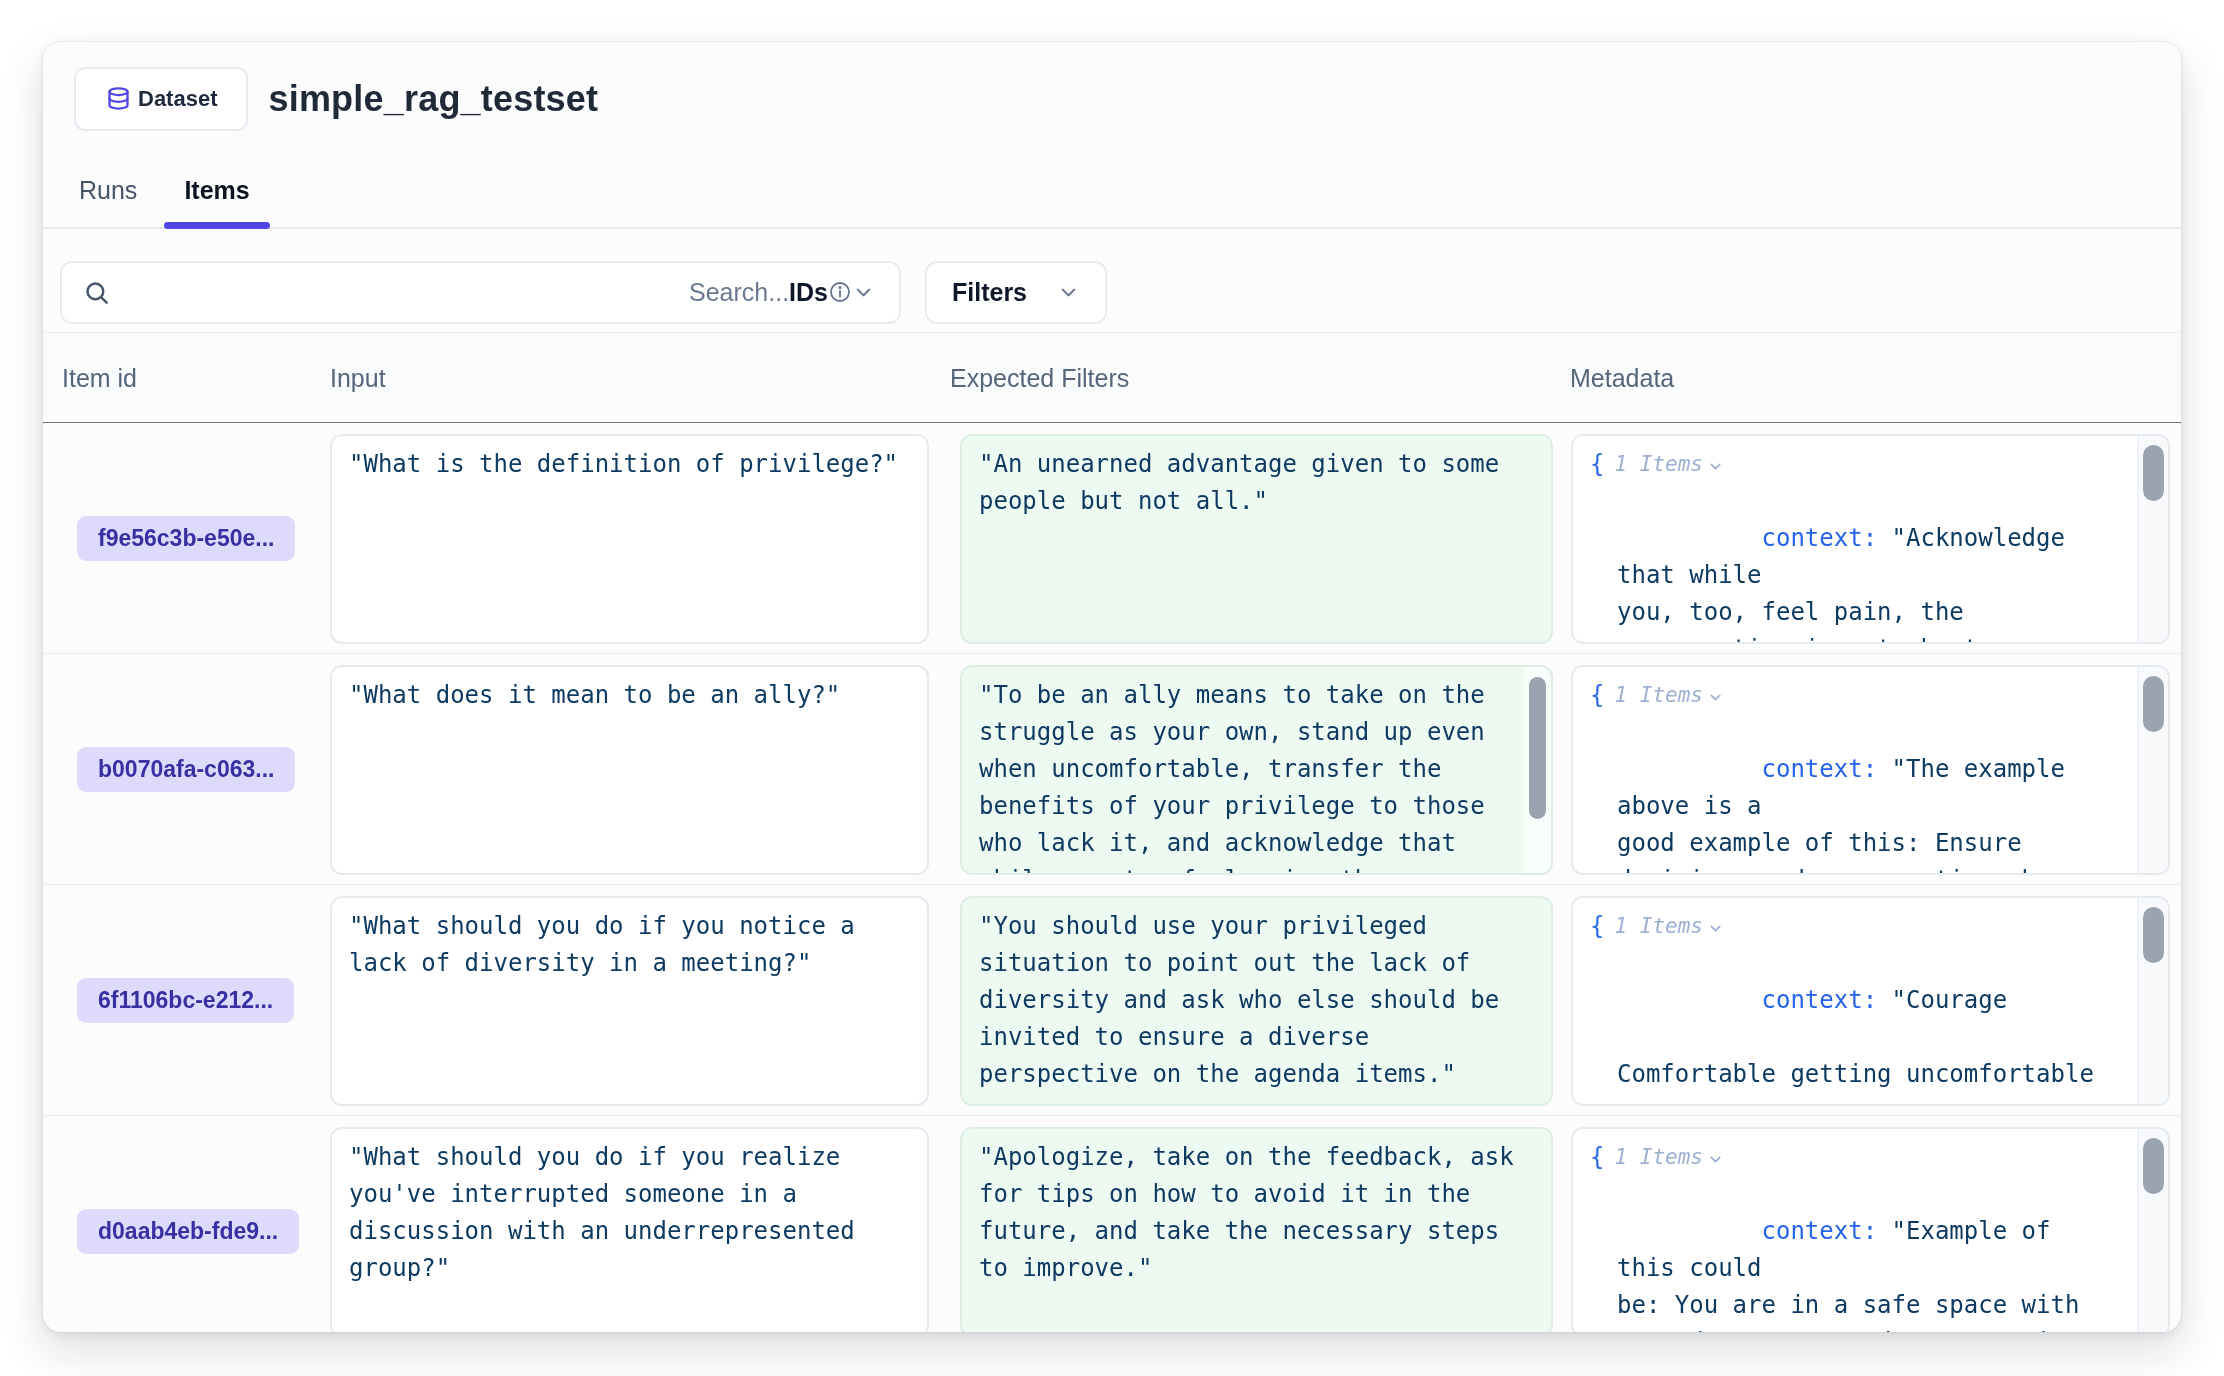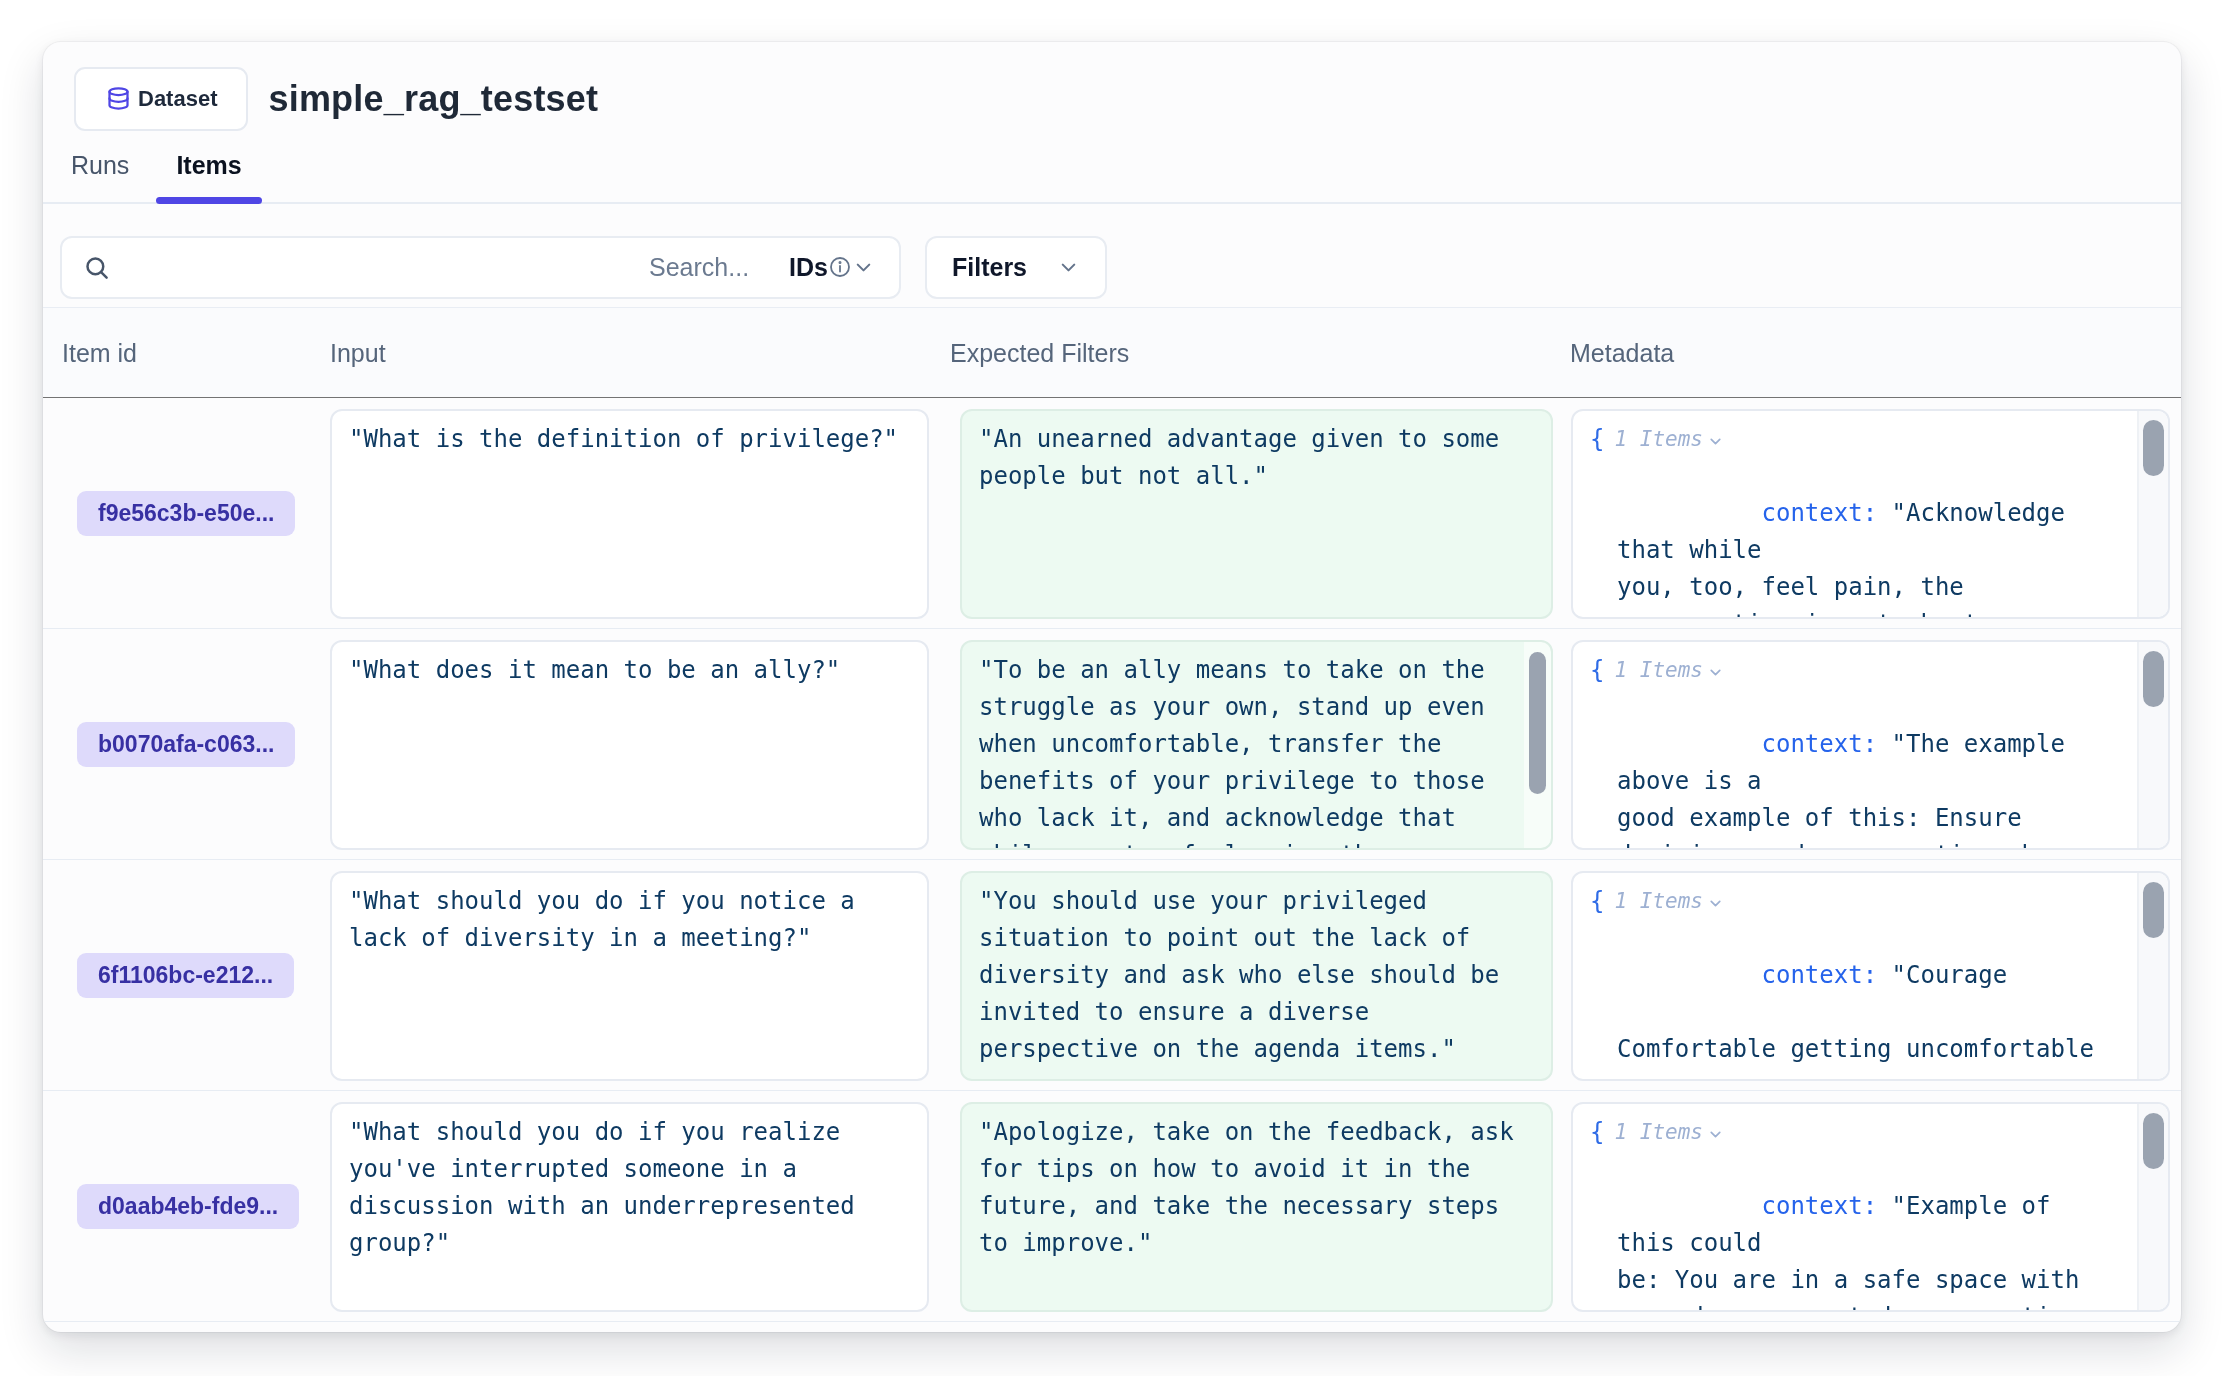--- a/index.html
+++ b/index.html
@@ -12,36 +12,36 @@
           overflow:hidden; }
 
   
   .card-header { padding:25px 32px 0 31px; display:flex; align-items:center; }
   .badge { display:inline-flex; align-items:center; gap:6px; height:64px; padding:0 29px;
            border:2px solid #e6eaf1; border-radius:11px; background:#ffffff; }
   .badge-label { font-size:22px; font-weight:700; color:#1e293b; }
   .page-title { margin-left:20px; font-size:36px; font-weight:700; color:#1f2937; letter-spacing:.2px; }
 
   
-  .tabs { margin-top:20px; padding:0 32px 0 28px; display:flex; gap:47px;
+  .tabs { margin-top:45px; padding:0 32px 0 36px; display:flex; gap:47px;
           border-bottom:2px solid #e7ecf3; }
   .tab { font-size:25px; font-weight:500; color:#47556a; padding-bottom:22px; position:relative; cursor:pointer; }
   .tab.active { color:#0b1220; font-weight:600; }
   .tab.active::after { content:""; position:absolute; left:-20px; right:-20px; bottom:-2px;
                        height:7px; border-radius:4px; background:var(--accent,#4f46e5); }
 
   
   .toolbar { padding:23px 32px 0 17px; display:flex; align-items:center; height:104px;
              border-bottom:1px solid #e9edf4; }
   .search-box { display:flex; align-items:center; width:841px; height:63px; background:#fff;
                 border:2px solid #e8ecf2; border-radius:12px; padding:0 24px 0 21px; }
   .search-box input { flex:1; border:none; outline:none; background:transparent; margin-left:17px;
                       font-size:25px; color:#c2410c; font-family:"Liberation Sans",sans-serif;text-align:right; }
   .search-box input::placeholder { color:#6b7a90; }
-  .ids-select { display:flex; align-items:center; gap:0; cursor:pointer;margin-left:40px; }
+  .ids-select { display:flex; align-items:center; gap:0; cursor:pointer; }
   .ids-label { font-size:25px; font-weight:600; color:#0f172a; }
   .filters-btn { margin-left:24px; display:flex; align-items:center; justify-content:center; gap:30px;
                  width:182px; height:63px; background:#fff; border:2px solid #e8ecf2; border-radius:12px;
                  font-size:25px; font-weight:600; color:#0f172a; cursor:pointer;
                  font-family:"Liberation Sans",sans-serif;text-align:center; }
 
   
   .thead { position:relative; height:90px; background:#fafbfd; border-bottom:1px solid #737373; }
   .thead span { position:absolute; top:0; height:90px; display:flex; align-items:center;
                 font-size:25px; font-weight:500; color:#55657b; }

